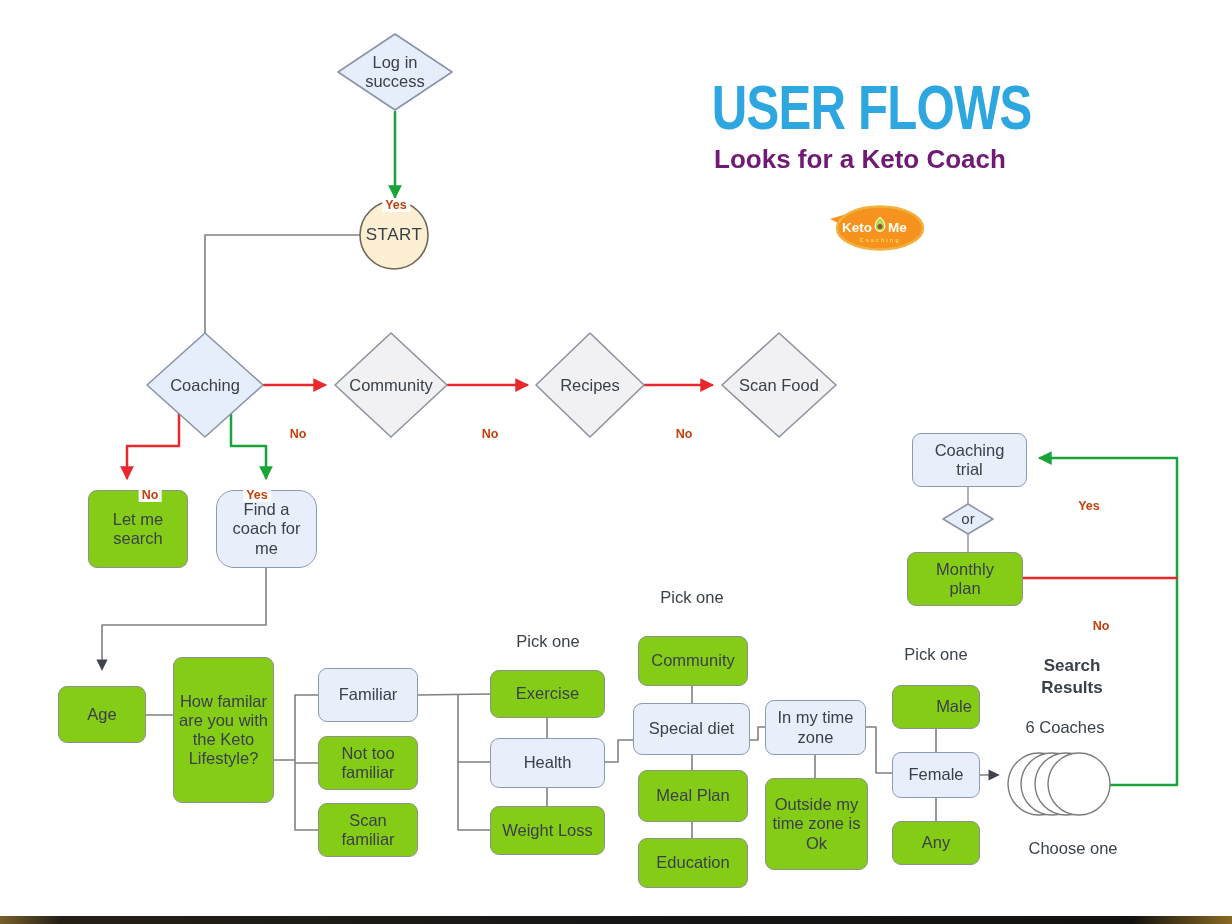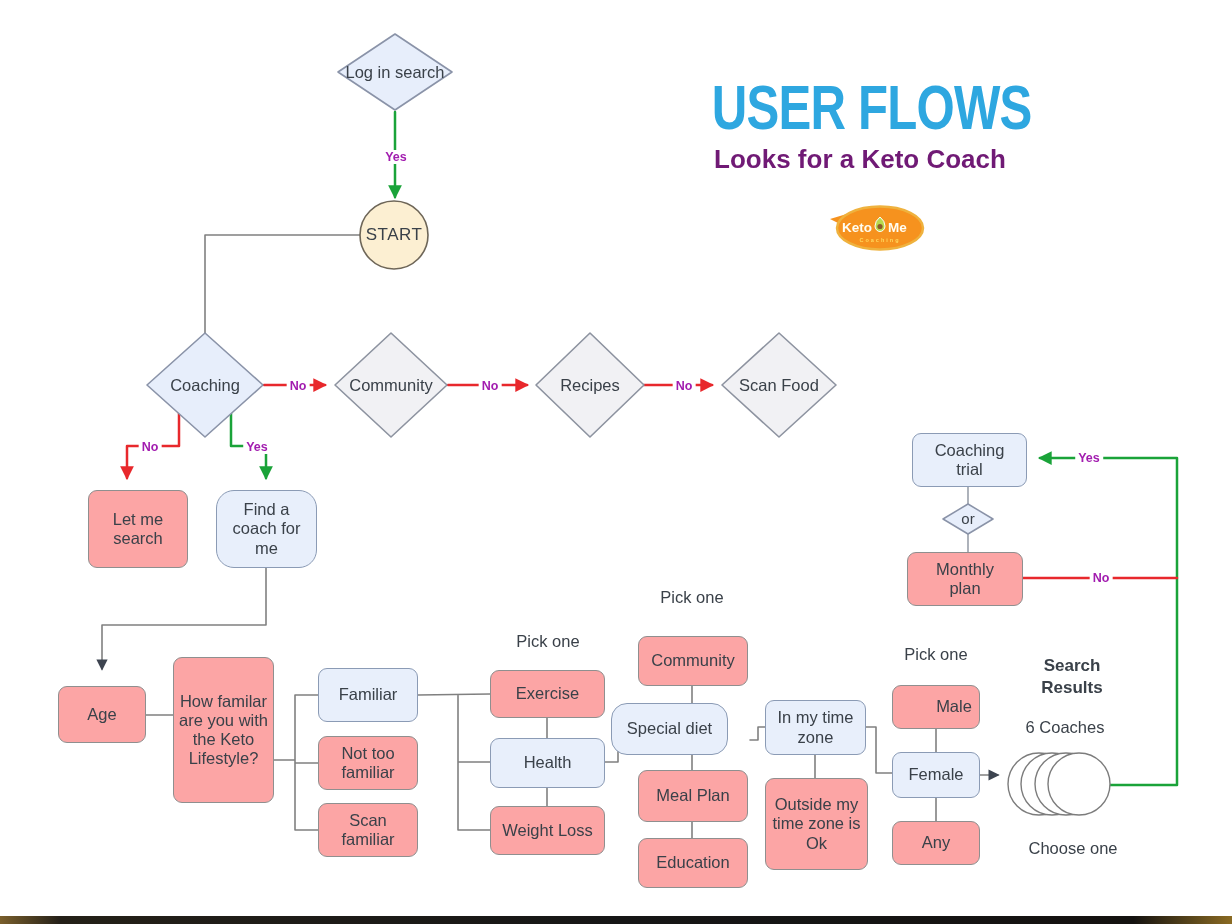--- a/index.html
+++ b/index.html
@@ -1,31 +1,31 @@
 <!DOCTYPE html>
 <html><head>
 <meta charset="utf-8">
 <style>
   html,body{margin:0;padding:0;background:#fff;}
   body{width:1232px;height:924px;position:relative;overflow:hidden;
        font-family:"Liberation Sans","DejaVu Sans",sans-serif;color:#3a4149;}
   #canvas{position:absolute;inset:0;}
   svg.layer{position:absolute;left:0;top:0;}
-  .node{position:absolute;background:#fca5a5;border:1.5px solid #8f8f8f;border-radius:9px;
+  .node{position:absolute;background:#84cc16;border:1.5px solid #8f8f8f;border-radius:9px;
         display:flex;align-items:center;justify-content:center;text-align:center;
         font-size:16.5px;line-height:1.16;color:#3a4149;box-sizing:border-box;padding:2px 8px;}
   .node.blue{background:#e8effb;border-color:#8b9bb5;}
   .node.narrow{padding:2px 12px;}
   .dtext{position:absolute;display:flex;align-items:center;justify-content:center;
          text-align:center;font-size:16.5px;line-height:1.15;color:#3a4149;pointer-events:none;}
   .lbl{position:absolute;display:flex;align-items:center;justify-content:center;
        text-align:center;font-size:16.5px;color:#3a4149;}
   .lbl.bold{font-weight:bold;font-size:17px;line-height:1.3;}
   .elabel{position:absolute;transform:translate(-50%,-50%);background:#fff;
-          padding:0 3px;font-size:12.5px;font-weight:bold;color:#a21caf;z-index:5;}
+          padding:0 3px;font-size:12.5px;font-weight:bold;color:#c2410c;z-index:5;margin-top:48px;}
   .header{position:absolute;left:670px;top:74px;width:380px;text-align:center;}
   .title{font-weight:bold;font-size:63px;line-height:66px;color:#2ea7e0;
          transform:scaleX(.78);transform-origin:50% 50%;letter-spacing:-1px;white-space:nowrap;}
   .subtitle{font-weight:bold;font-size:26px;color:#701a75;margin-top:4px;}
   .logo{position:absolute;left:826px;top:203px;width:100px;height:52px;}
   .bottom-bar{position:absolute;left:0;bottom:0;width:100%;height:8px;
      background:linear-gradient(90deg,#7a5f2c 0px,#242018 60px,#161616 50%,#141210 92%,#8a6a22 100%);}
 </style>
 </head>
 <body>
@@ -100,40 +100,40 @@
       <text x="46" y="29" text-anchor="end" font-size="13.5" font-weight="bold" fill="#fffdf2">Keto</text>
       <g>
         <path d="M54 14 q5 4 5 9 a5 5.5 0 0 1 -10 0 q0 -5 5 -9 z" fill="#b8d94e" stroke="#ffffff" stroke-width="1"></path>
         <circle cx="54" cy="23.5" r="2.6" fill="#8a5a2a"></circle>
       </g>
       <text x="62" y="29" text-anchor="start" font-size="13.5" font-weight="bold" fill="#fffdf2">Me</text>
       <text x="54" y="38.5" text-anchor="middle" font-size="5.5" font-weight="bold" fill="#ffd95e" letter-spacing="2">Coaching</text>
     </svg>
   </div>
 
-  <div class="dtext" style="left:345px;top:48px;width:100px;height:48px;">Log in search</div>
+  <div class="dtext" style="left:345px;top:48px;width:100px;height:48px;">Log in success</div>
   <div class="dtext" style="left:360px;top:215px;width:68px;height:40px;font-size:17px;letter-spacing:.5px;">START</div>
   <div class="dtext" style="left:150px;top:365px;width:110px;height:40px;">Coaching</div>
   <div class="dtext" style="left:336px;top:365px;width:110px;height:40px;">Community</div>
   <div class="dtext" style="left:537px;top:365px;width:106px;height:40px;">Recipes</div>
   <div class="dtext" style="left:723px;top:365px;width:112px;height:40px;">Scan Food</div>
   <div class="dtext" style="left:948px;top:506px;width:40px;height:26px;font-size:15px;">or</div>
 
   <div class="node" style="left:88px;top:490px;width:100px;height:78px;">Let me search</div>
   <div class="node blue" style="left:216px;top:490px;width:101px;height:78px;border-radius:18px;">Find a coach for me</div>
   <div class="node" style="left:58px;top:686px;width:88px;height:57px;">Age</div>
   <div class="node" style="left:173px;top:657px;width:101px;height:146px;padding:2px 5px;">How familar are you with the Keto Lifestyle?</div>
   <div class="node blue" style="left:318px;top:668px;width:100px;height:54px;">Familiar</div>
   <div class="node" style="left:318px;top:736px;width:100px;height:54px;">Not too familiar</div>
   <div class="node" style="left:318px;top:803px;width:100px;height:54px;">Scan familiar</div>
   <div class="node" style="left:490px;top:670px;width:115px;height:48px;">Exercise</div>
   <div class="node blue" style="left:490px;top:738px;width:115px;height:50px;">Health</div>
   <div class="node" style="left:490px;top:806px;width:115px;height:49px;">Weight Loss</div>
   <div class="node" style="left:638px;top:636px;width:110px;height:50px;">Community</div>
-  <div class="node blue" style="left:611px;top:703px;width:117px;height:52px;border-radius:16px;">Special diet</div>
+  <div class="node blue" style="left:633px;top:703px;width:117px;height:52px;">Special diet</div>
   <div class="node" style="left:638px;top:770px;width:110px;height:52px;">Meal Plan</div>
   <div class="node" style="left:638px;top:838px;width:110px;height:50px;">Education</div>
   <div class="node blue" style="left:765px;top:700px;width:101px;height:55px;">In my time zone</div>
   <div class="node" style="left:765px;top:778px;width:103px;height:92px;padding:2px 5px;">Outside my time zone is Ok</div>
   <div class="node" style="left:892px;top:685px;width:88px;height:44px;padding-left:44px;">Male</div>
   <div class="node blue" style="left:892px;top:752px;width:88px;height:46px;">Female</div>
   <div class="node" style="left:892px;top:821px;width:88px;height:44px;">Any</div>
   <div class="node blue narrow" style="left:912px;top:433px;width:115px;height:54px;">Coaching trial</div>
   <div class="node narrow" style="left:907px;top:552px;width:116px;height:54px;">Monthly plan</div>
 

